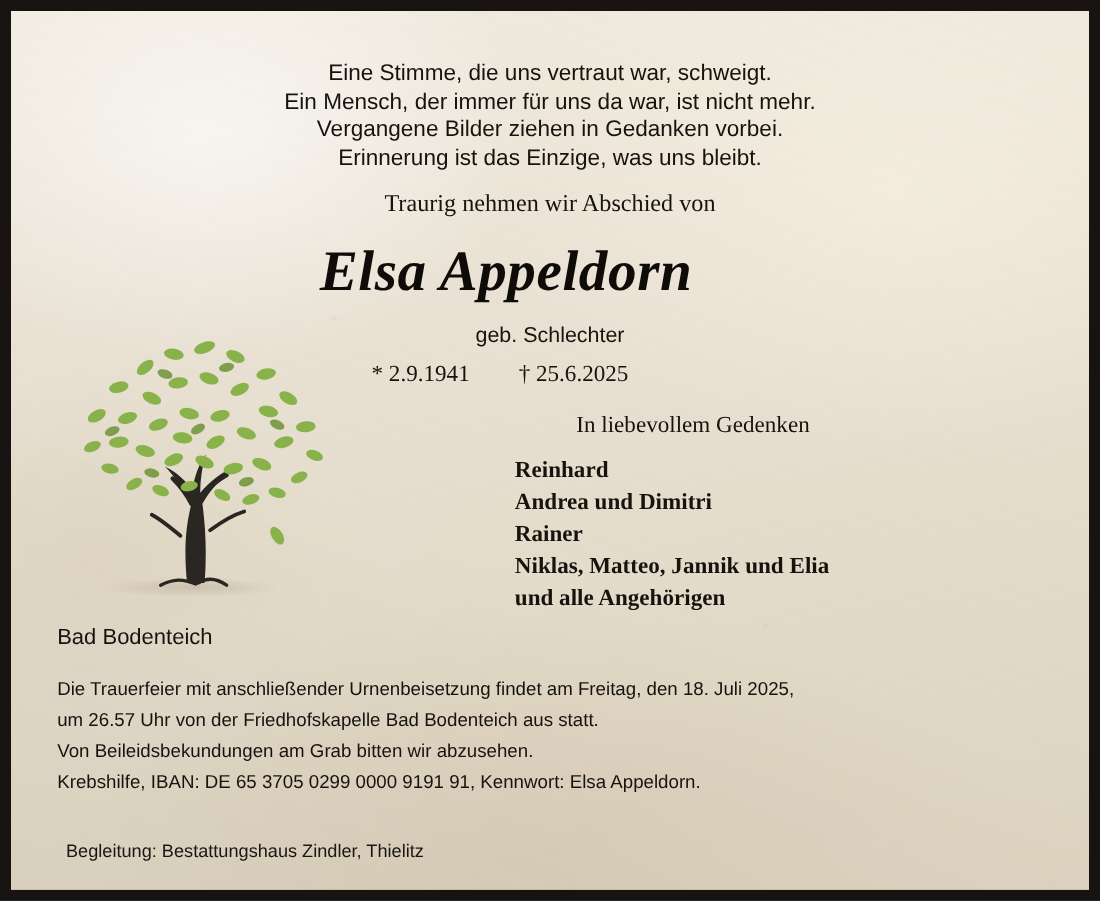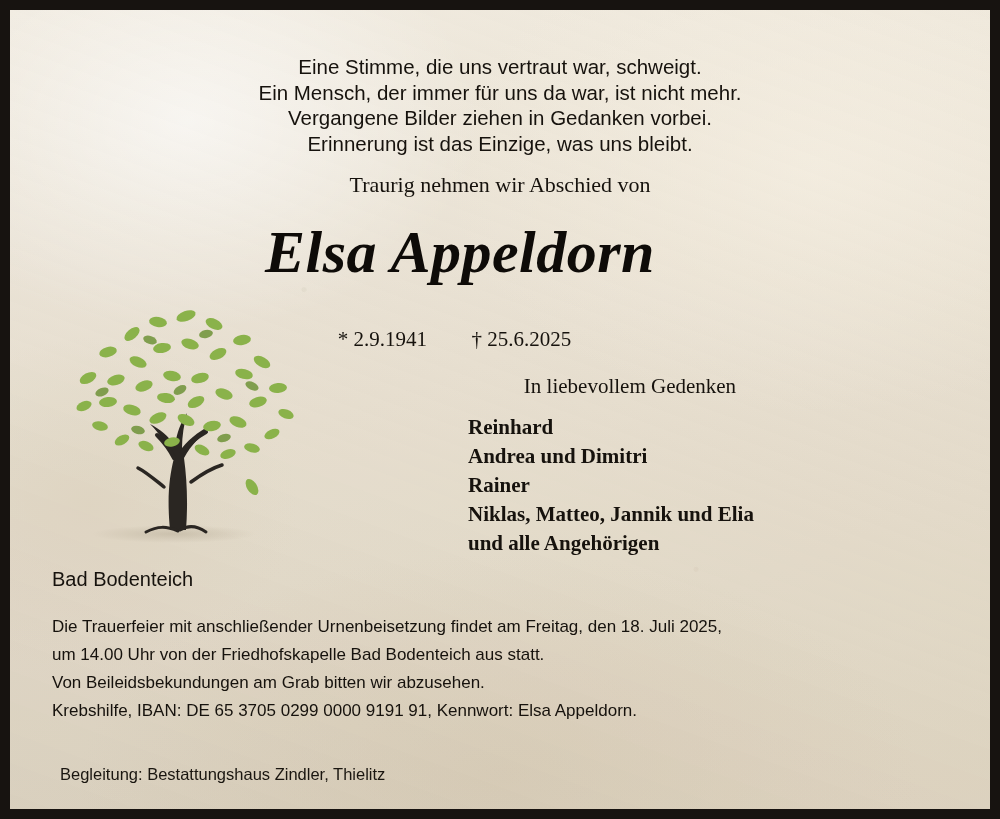--- a/index.html
+++ b/index.html
@@ -75,21 +75,21 @@
 
   .name {
     position: absolute;
     top: 208px;
     left: 0;
     width: 900px;
     text-align: center;
     font-family: "Liberation Serif", serif;
     font-style: italic;
     font-weight: bold;
-    font-size: 60px;
+    font-size: 52px;
     letter-spacing: 0.5px;
     color: #0e0b08;
   }
 
   .maiden {
     position: absolute;
     top: 284px;
     left: 0;
     width: 980px;
     text-align: center;
@@ -180,20 +180,21 @@
       <div>Eine Stimme, die uns vertraut war, schweigt.</div>
       <div>Ein Mensch, der immer für uns da war, ist nicht mehr.</div>
       <div>Vergangene Bilder ziehen in Gedanken vorbei.</div>
       <div>Erinnerung ist das Einzige, was uns bleibt.</div>
     </div>
 
     <div class="intro">Traurig nehmen wir Abschied von</div>
 
     <div class="name">Elsa Appeldorn</div>
 
+    <div class="maiden">geb. Schlechter</div>
 
     <div class="dates">
       <span>* 2.9.1941</span>
       <span class="sep"></span>
       <span>† 25.6.2025</span>
     </div>
 
     <div class="memory-block">
       <div class="memory-title">In liebevollem Gedenken</div>
       <div class="mourners">
@@ -202,21 +203,21 @@
         <div>Rainer</div>
         <div>Niklas, Matteo, Jannik und Elia</div>
         <div>und alle Angehörigen</div>
       </div>
     </div>
 
     <div class="place">Bad Bodenteich</div>
 
     <div class="details">
       <div>Die Trauerfeier mit anschließender Urnenbeisetzung findet am Freitag, den 18. Juli 2025,</div>
-      <div>um 14.00 Uhr von der Friedhofskapelle Bad Bodenteich aus statt.</div>
+      <div>um 26.57 Uhr von der Friedhofskapelle Bad Bodenteich aus statt.</div>
       <div>Von Beileidsbekundungen am Grab bitten wir abzusehen.</div>
       <div>Krebshilfe, IBAN: DE 65 3705 0299 0000 9191 91, Kennwort: Elsa Appeldorn.</div>
     </div>
 
     <div class="footer">Begleitung: Bestattungshaus Zindler, Thielitz</div>
 
     <div class="tree-wrap">
       <svg width="280" height="265" viewBox="0 0 280 265" aria-hidden="true">
         <defs>
           <radialGradient id="soil" cx="50%" cy="50%" r="50%">

